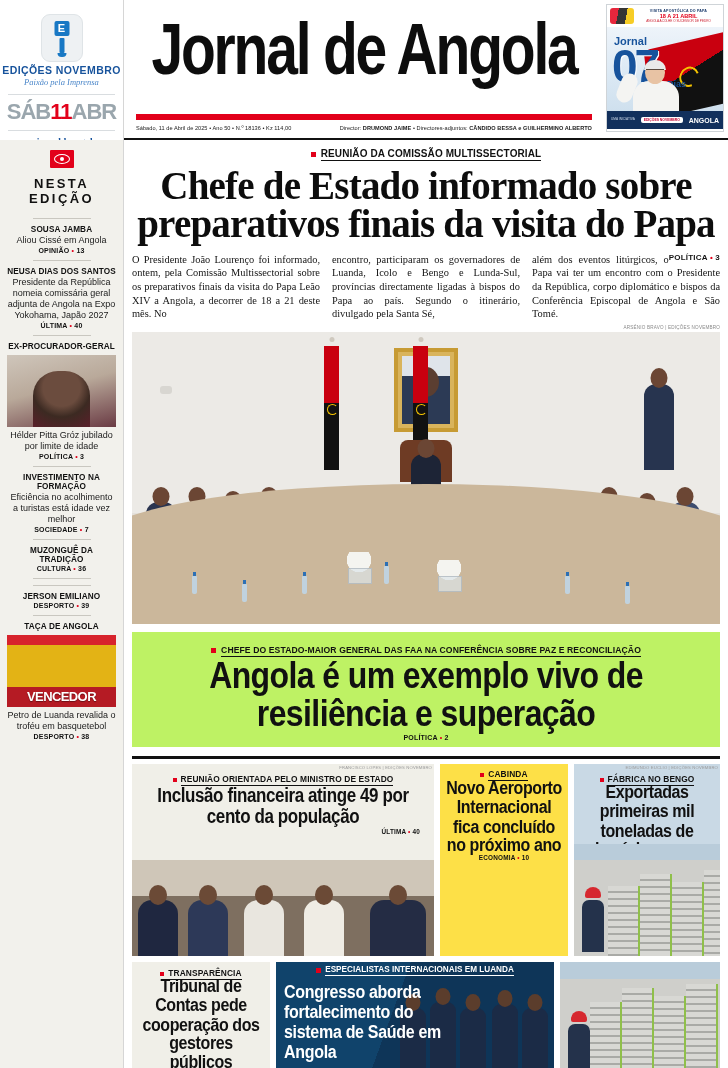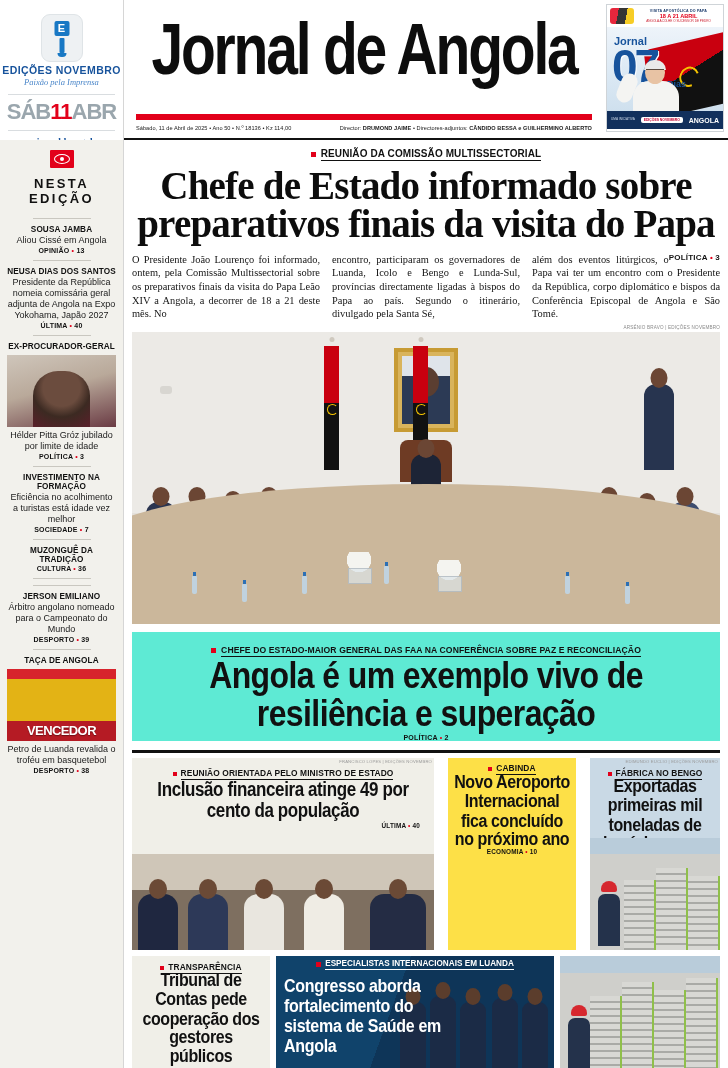--- a/index.html
+++ b/index.html
@@ -111,28 +111,28 @@
   .h-person.dark{background:#1d2436;}
   .h-standing{position:absolute;right:46px;top:52px;width:30px;height:86px;border-radius:12px 12px 0 0;background:#27344f;}
   .h-standing .hd{position:absolute;left:50%;top:-16px;transform:translateX(-50%);width:17px;height:20px;border-radius:50%;background:#6b4634;}
   .h-bottle{position:absolute;bottom:30px;width:5px;height:18px;background:rgba(190,215,235,.85);border-radius:1px 1px 2px 2px;}
   .h-bottle:after{content:"";position:absolute;left:1px;top:-4px;width:3px;height:4px;background:#2b6fb5;}
   .h-flower{position:absolute;bottom:52px;width:34px;height:20px;background:radial-gradient(circle at 50% 40%,#f4f4f0 0 58%,transparent 60%);}
   .h-flower:after{content:"";position:absolute;left:6px;bottom:-12px;width:22px;height:14px;background:rgba(220,228,232,.7);border:1px solid rgba(160,170,178,.6);}
   .h-cam{position:absolute;left:28px;top:54px;width:12px;height:8px;border-radius:3px;background:#d8d6d1;}
 
   
-  .band{margin:8px 8px 0;background:#5eead4;padding:7px 6px 0;}
+  .band{margin:8px 8px 0;background:#bef264;padding:7px 6px 6px;}
   .band-head{font-family:"Liberation Sans",sans-serif;font-weight:bold;font-size:32px;text-align:center;letter-spacing:-.6px;line-height:1.02;color:#111;transform:scaleY(1.16);transform-origin:50% 50%;margin:5px 0 7px;}
   .band-sec{text-align:center;font-size:7px;font-weight:bold;letter-spacing:.2px;}
   .band-sec .dot{color:#e2001a;}
   .thickrule{height:3px;background:#111;margin:9px 8px 0;}
 
   
-  .row3{display:flex;gap:14px;margin:0 8px;padding-top:5px;}
+  .row3{display:flex;gap:6px;margin:0 8px;padding-top:5px;}
   .card{position:relative;overflow:hidden;}
   .c1{flex:0 0 302px;height:192px;background:#f0efe8;}
   .c2{flex:0 0 128px;height:192px;background:#fde047;}
   .c3{flex:1;height:192px;background:#c9d9e5;}
   .c-credit{font-size:4.2px;color:#9a9a9a;text-align:right;padding:1px 2px 0;letter-spacing:.15px;}
   .c-kick{display:flex;align-items:center;justify-content:center;gap:4px;margin:4px 0 3px;}
   .c-kick .kdot{width:4px;height:4px;}
   .c-kick .t{font-size:8.4px;font-weight:bold;border-bottom:1.2px solid #111;padding-bottom:1px;letter-spacing:.1px;}
   .c-title{font-family:"Liberation Sans",sans-serif;font-weight:bold;text-align:center;letter-spacing:-.4px;line-height:1.05;transform:scaleY(1.14);transform-origin:50% 50%;color:#111;}
   .c1 .c-title{font-size:17px;padding:0 8px;}
@@ -275,21 +275,20 @@
     <div class="sb-item">
       <div class="sb-kicker">MUZONGUÊ DA TRADIÇÃO</div>
       <div class="sb-sec"><span>CULTURA</span> <span class="dot">•</span> <span>36</span></div>
     </div>
     <div class="sb-sep"></div>
 
     <div class="sb-sep"></div>
 
     <div class="sb-item">
       <div class="sb-kicker">JERSON EMILIANO</div>
-      <div class="sb-text">Árbitro angolano nomeado para o Campeonato do Mundo</div>
       <div class="sb-sec"><span>DESPORTO</span> <span class="dot">•</span> <span>39</span></div>
     </div>
     <div class="sb-sep"></div>
 
     <div class="sb-item">
       <div class="sb-kicker">TAÇA DE ANGOLA</div>
       <div class="sb-img img-basket">
         <div class="venc">VENCEDOR</div>
       </div>
       <div class="sb-text">Petro de Luanda revalida o troféu em basquetebol</div>

